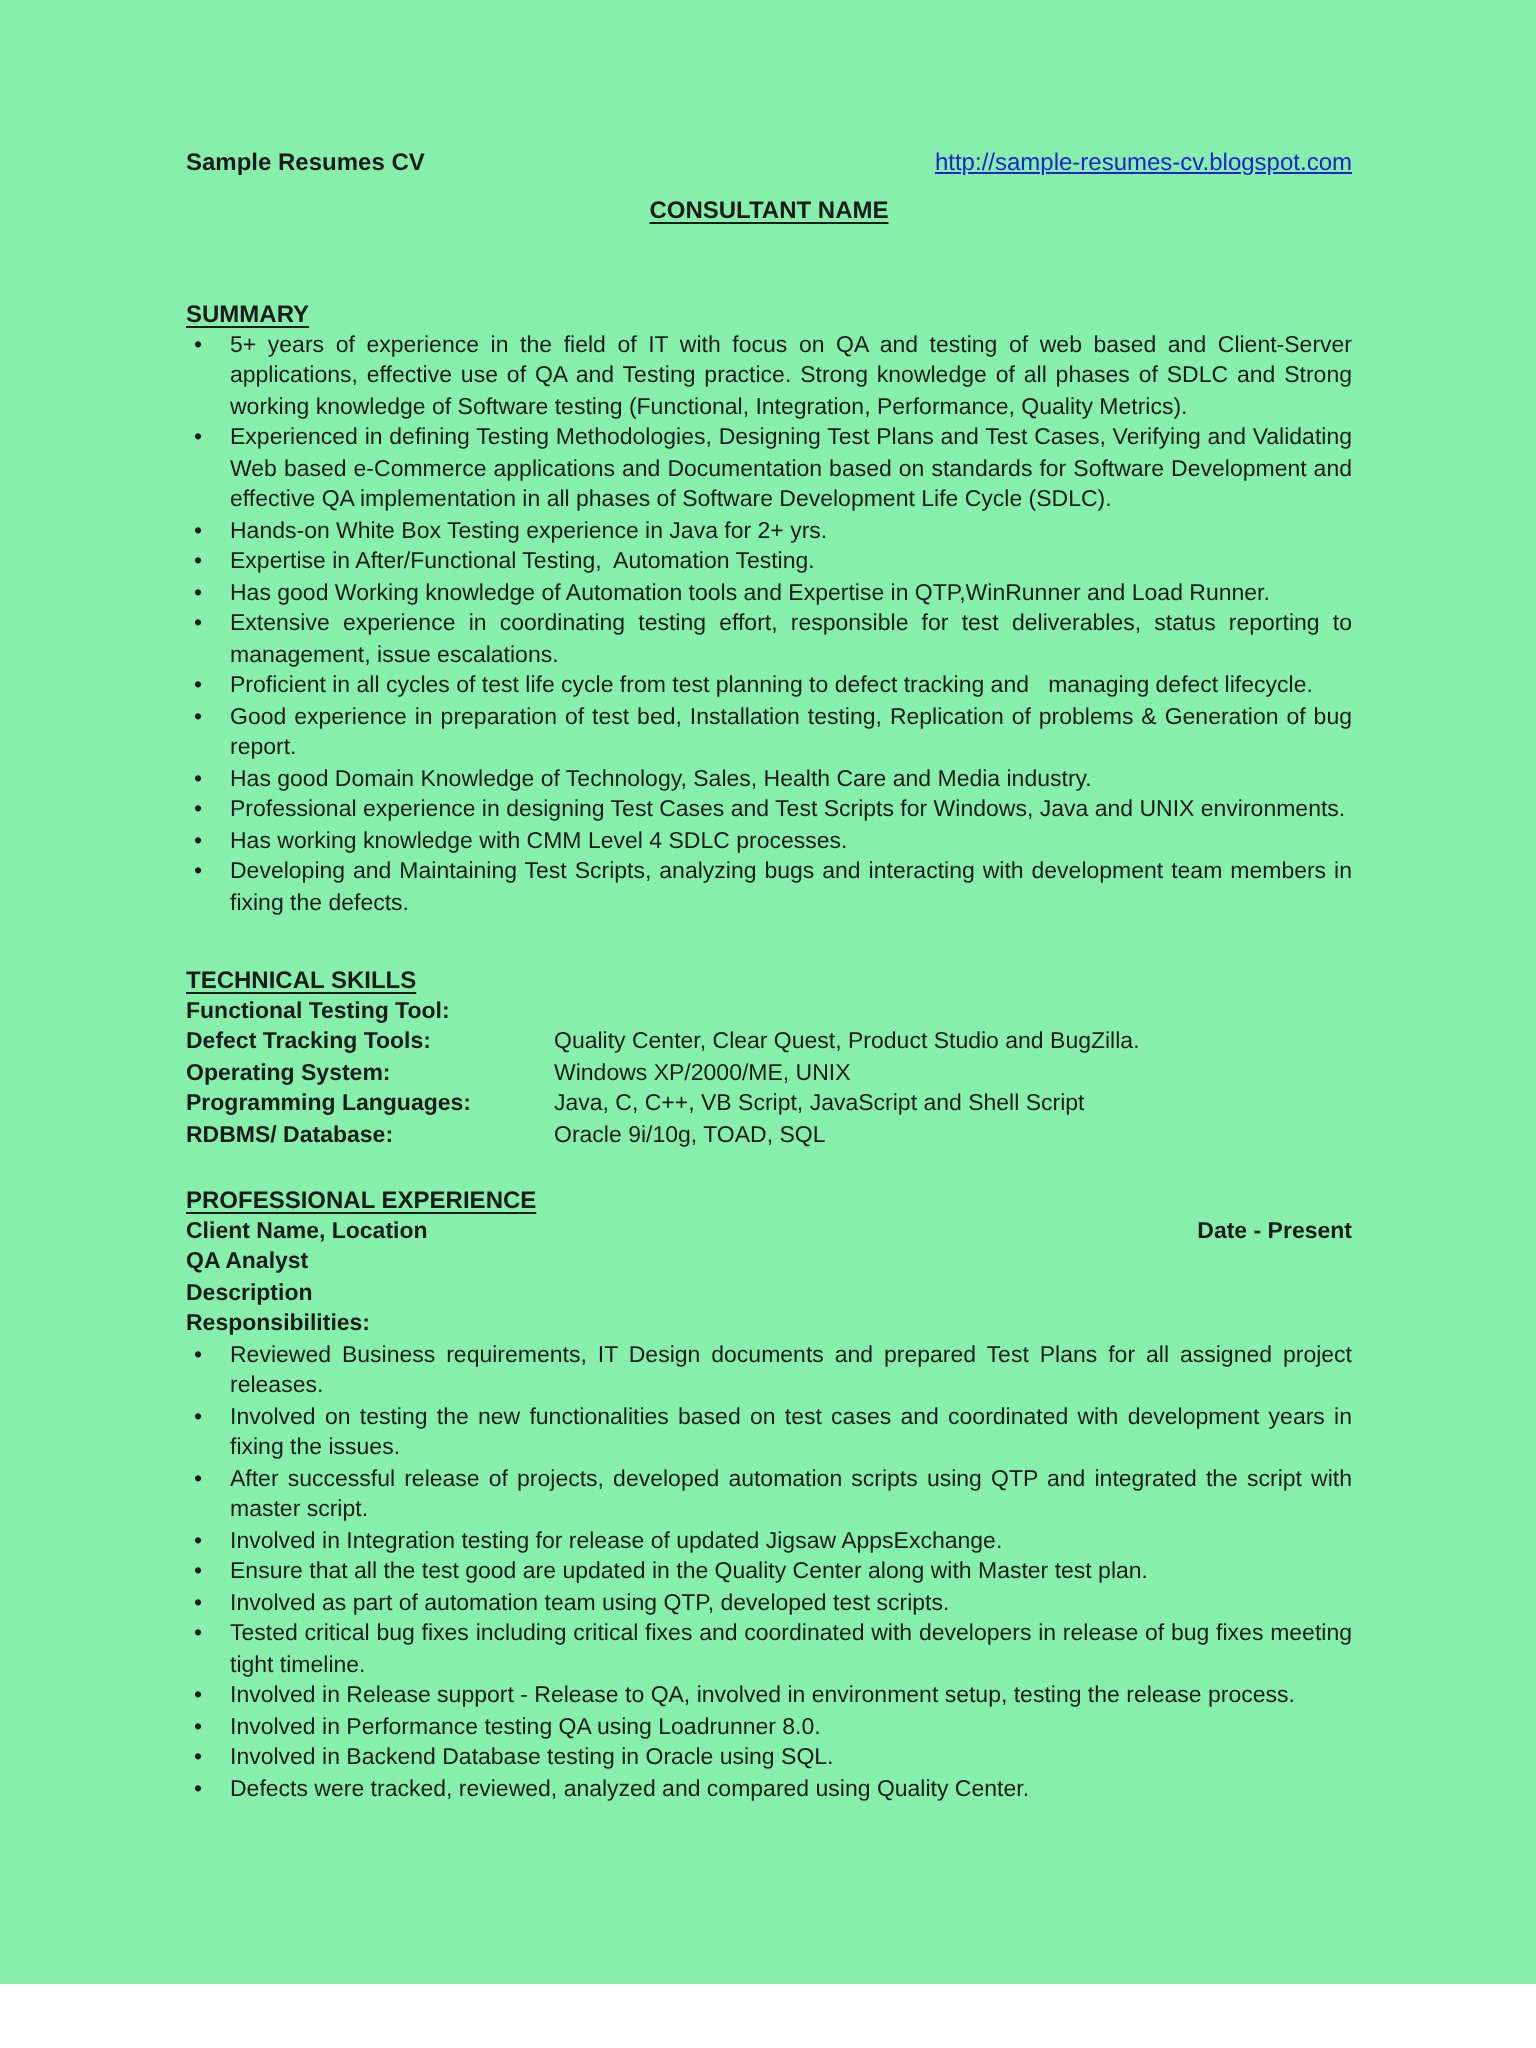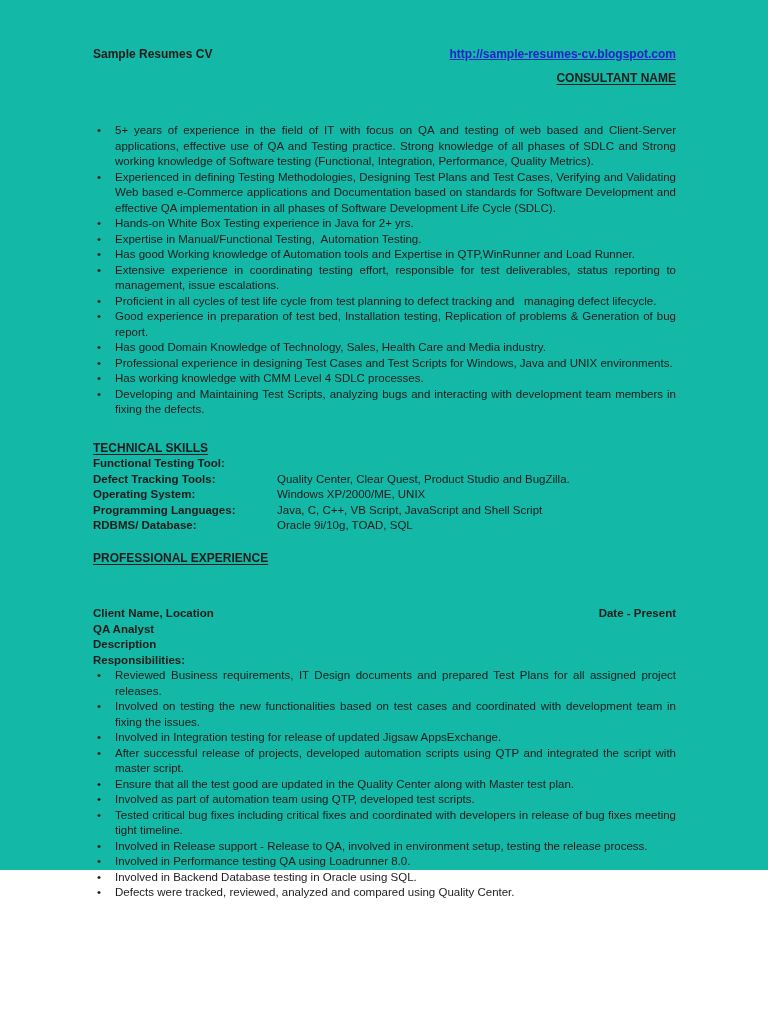--- a/index.html
+++ b/index.html
@@ -12,42 +12,42 @@
     height: 1024px;
     font-family: "Liberation Sans", sans-serif;
     color: #1b1b1b;
     font-size: 11.5px;
     line-height: 15.5px;
     overflow: hidden;
   }
   .page {
     box-sizing: border-box;
     width: 768px;
-    height: 870px;
-    padding: 47px 92px 0 93px;
-    background: #14b8a6;
+    height: 992px;
+    padding: 74px 92px 0 93px;
+    background: #86efac;
   }
   .header-row {
     display: flex;
     justify-content: space-between;
     align-items: baseline;
   }
   .brand {
     font-weight: bold;
     font-size: 12px;
   }
   .site-link {
-    font-weight: bold;
+    font-weight: normal;
     font-size: 12px;
     color: #2222cc;
     text-decoration: underline;
     cursor: pointer;
   }
   .doc-title {
-    text-align: right;
+    text-align: center;
     font-weight: bold;
     font-size: 12px;
     margin-top: 8px;
   }
   .doc-title span {
     text-decoration: underline;
     text-underline-offset: 2px;
   }
   .section-heading {
     font-weight: bold;
@@ -82,44 +82,44 @@
     font-weight: bold;
     width: 184px;
     flex: 0 0 184px;
   }
   .tech-value {
     flex: 1;
   }
   .client-row {
     display: flex;
     justify-content: space-between;
-    margin-top: 40px;
   }
   .bold { font-weight: bold; }
 </style>
 </head>
 <body>
 
 <div class="page">
 
   <div class="header-row">
     <span class="brand">Sample Resumes CV</span>
     <a class="site-link">http://sample-resumes-cv.blogspot.com</a>
   </div>
 
   <div class="doc-title">
     <span>CONSULTANT NAME</span>
   </div>
 
   <div class="summary-section">
+    <div class="section-heading">SUMMARY</div>
     <ul class="bullets">
       <li>5+ years of experience in the field of IT with focus on QA and testing of web based and Client-Server applications, effective use of QA and Testing practice. Strong knowledge of all phases of SDLC and Strong working knowledge of Software testing (Functional, Integration, Performance, Quality Metrics).</li>
       <li>Experienced in defining Testing Methodologies, Designing Test Plans and Test Cases, Verifying and Validating Web based e-Commerce applications and Documentation based on standards for Software Development and effective QA implementation in all phases of Software Development Life Cycle (SDLC).</li>
       <li>Hands-on White Box Testing experience in Java for 2+ yrs.</li>
-      <li>Expertise in Manual/Functional Testing,  Automation Testing.</li>
+      <li>Expertise in After/Functional Testing,  Automation Testing.</li>
       <li>Has good Working knowledge of Automation tools and Expertise in QTP,WinRunner and Load Runner.</li>
       <li>Extensive experience in coordinating testing effort, responsible for test deliverables, status reporting to management, issue escalations.</li>
       <li>Proficient in all cycles of test life cycle from test planning to defect tracking and   managing defect lifecycle.</li>
       <li>Good experience in preparation of test bed, Installation testing, Replication of problems &amp; Generation of bug report.</li>
       <li>Has good Domain Knowledge of Technology, Sales, Health Care and Media industry.</li>
       <li>Professional experience in designing Test Cases and Test Scripts for Windows, Java and UNIX environments.</li>
       <li>Has working knowledge with CMM Level 4 SDLC processes.</li>
       <li>Developing and Maintaining Test Scripts, analyzing bugs and interacting with development team members in fixing the defects.</li>
     </ul>
   </div>
@@ -151,23 +151,23 @@
     <div class="section-heading">PROFESSIONAL EXPERIENCE</div>
     <div class="client-row">
       <span class="bold">Client Name, Location</span>
       <span class="bold">Date - Present</span>
     </div>
     <div class="bold">QA Analyst</div>
     <div class="bold">Description</div>
     <div class="bold">Responsibilities:</div>
     <ul class="bullets">
       <li>Reviewed Business requirements, IT Design documents and prepared Test Plans for all assigned project releases.</li>
-      <li>Involved on testing the new functionalities based on test cases and coordinated with development team in fixing the issues.</li>
+      <li>Involved on testing the new functionalities based on test cases and coordinated with development years in fixing the issues.</li>
+      <li>After successful release of projects, developed automation scripts using QTP and integrated the script with master script.</li>
       <li>Involved in Integration testing for release of updated Jigsaw AppsExchange.</li>
-      <li>After successful release of projects, developed automation scripts using QTP and integrated the script with master script.</li>
       <li>Ensure that all the test good are updated in the Quality Center along with Master test plan.</li>
       <li>Involved as part of automation team using QTP, developed test scripts.</li>
       <li>Tested critical bug fixes including critical fixes and coordinated with developers in release of bug fixes meeting tight timeline.</li>
       <li>Involved in Release support - Release to QA, involved in environment setup, testing the release process.</li>
       <li>Involved in Performance testing QA using Loadrunner 8.0.</li>
       <li>Involved in Backend Database testing in Oracle using SQL.</li>
       <li>Defects were tracked, reviewed, analyzed and compared using Quality Center.</li>
     </ul>
   </div>
 

